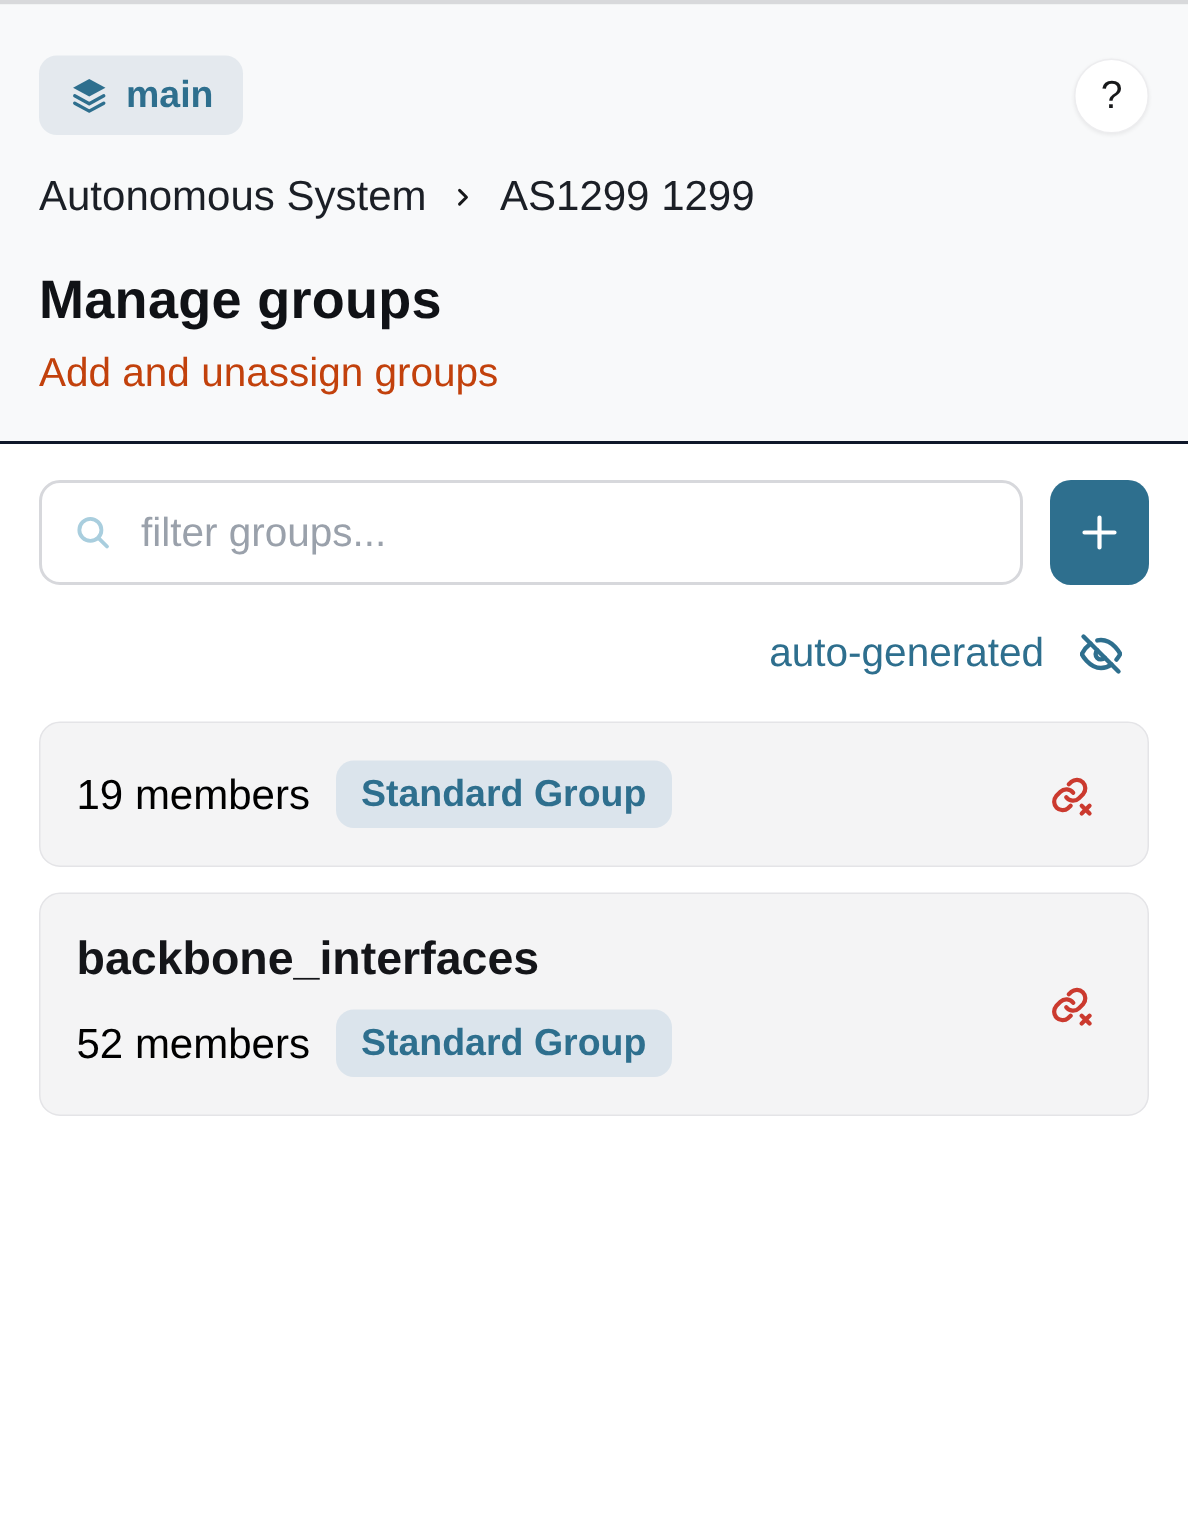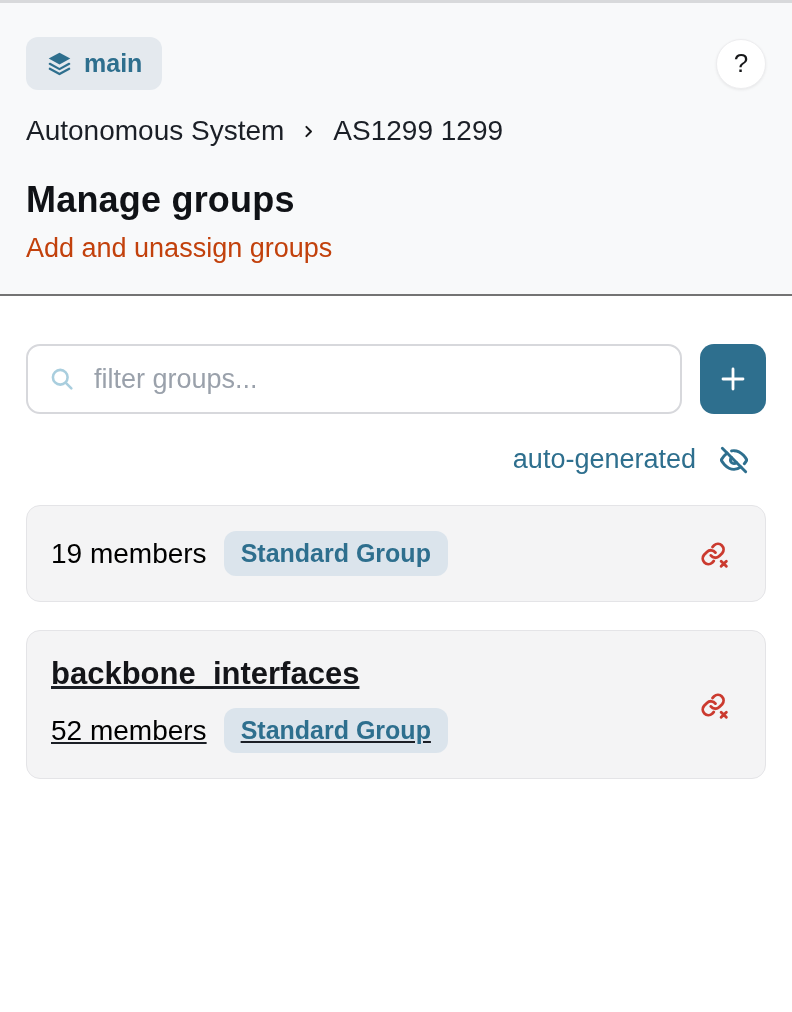--- a/index.html
+++ b/index.html
@@ -11,21 +11,21 @@
     color: #1b1f26;
   }
   .top-strip {
     height: 3px;
     background: #d8d9db;
   }
   
   .header-section {
     background: #f8f9fa;
     padding: 34px 26px 30px 26px;
-    border-bottom: 2px solid #737373;
+    border-bottom: 2px solid #0f172a;
   }
   .topbar-row {
     display: flex;
     justify-content: space-between;
     align-items: center;
     margin-bottom: 25px;
   }
   .branch-badge {
     display: inline-flex;
     align-items: center;
@@ -69,21 +69,21 @@
     font-weight: 800;
     color: #101216;
     letter-spacing: 0.2px;
     margin-bottom: 12px;
   }
   .page-subtitle {
     font-size: 27px;
     color: #c2410c;
   }
   
-  .content { padding: 48px 26px 40px 26px; background: #ffffff; }
+  .content { padding: 24px 26px 40px 26px; background: #ffffff; }
   .toolbar-row {
     display: flex;
     align-items: center;
     gap: 18px;
   }
   .search-box {
     flex: 1;
     height: 70px;
     border: 2px solid #d7d8dc;
     border-radius: 14px;
@@ -128,21 +128,21 @@
   .autogen-row svg { display: block; }
   
   .group-card {
     position: relative;
     margin-top: 30px;
     background: #f4f4f5;
     border: 1px solid #e4e4e7;
     border-radius: 14px;
     padding: 25px 24px;
   }
-  .group-card + .group-card { margin-top: 28px; text-decoration: underline; }
+  .group-card + .group-card { margin-top: 17px; }
   .group-name {
     font-size: 31px;
     font-weight: 700;
     color: #141519;
     margin-bottom: 16px;
   }
   .group-meta {
     display: flex;
     align-items: center;
     gap: 17px;

